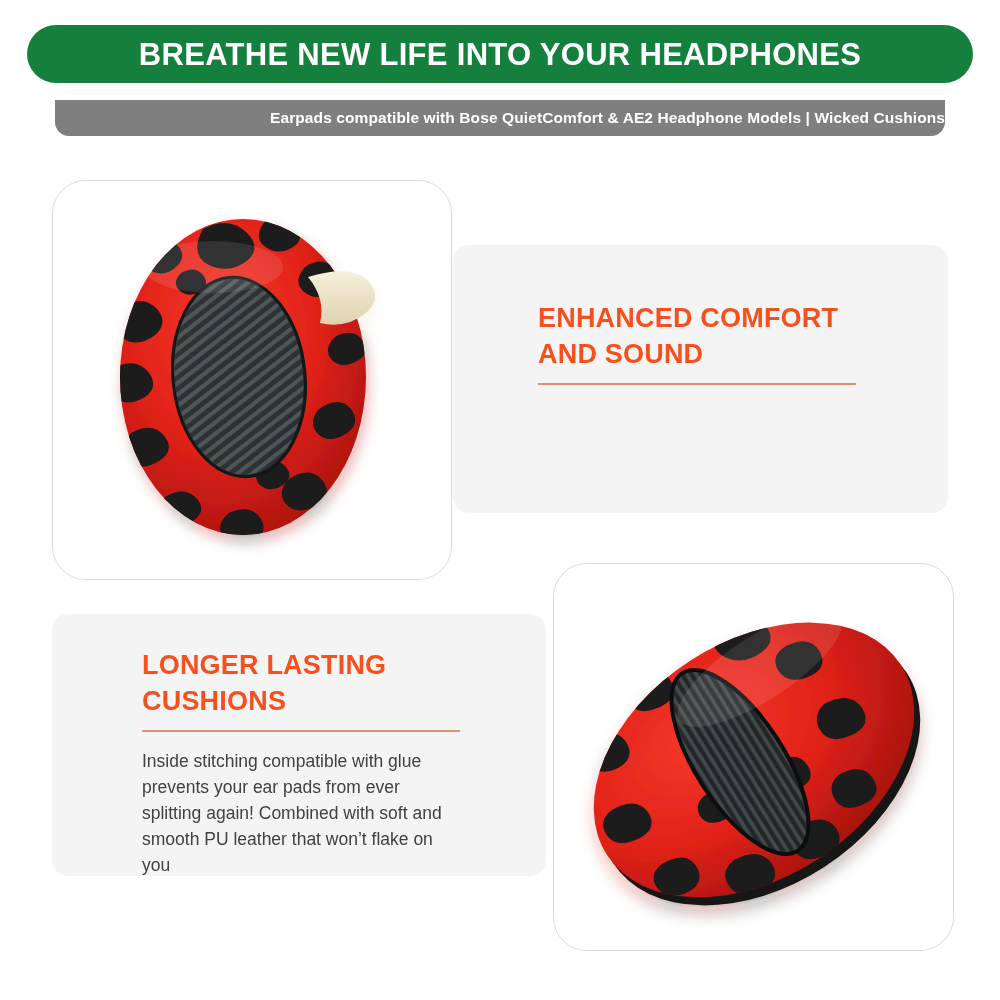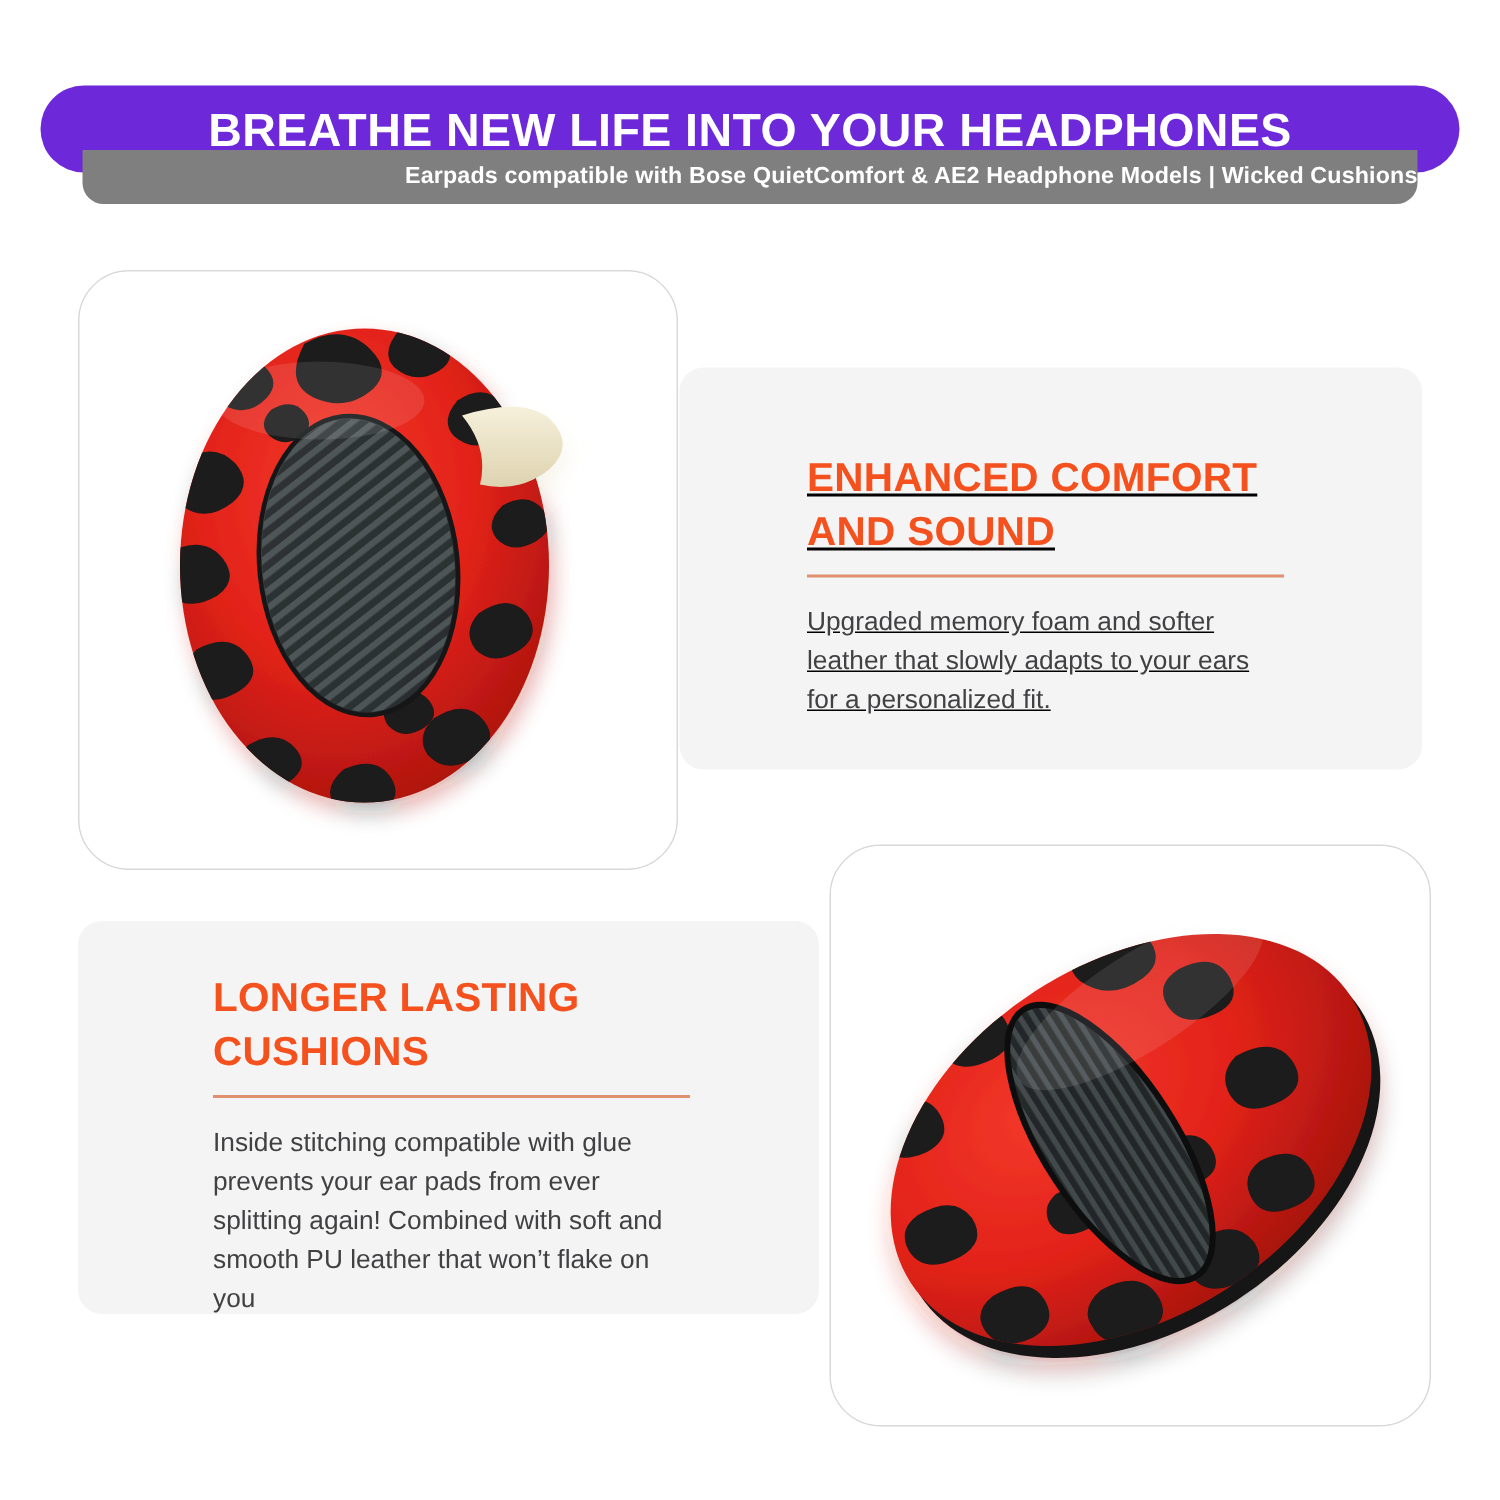--- a/index.html
+++ b/index.html
@@ -17,24 +17,24 @@
   .page {
     position: absolute;
     inset: 0;
     background: #ffffff;
   }
 
   
   .header-title-bar {
     position: absolute;
     left: 27px;
-    top: 57px;
+    top: 25px;
     width: 946px;
     height: 58px;
-    background: #6d28d9;
+    background: #15803d;
     border-radius: 29px;
     display: flex;
     align-items: center;
     justify-content: center;
     box-sizing: border-box;
   }
   .header-title-text {
     color: #ffffff;
     font-family: "Liberation Sans", sans-serif;
     font-weight: bold;
@@ -86,21 +86,21 @@
   .text-panel {
     position: absolute;
     background: #F4F4F5;
     border-radius: 16px;
     box-sizing: border-box;
   }
   #panel-comfort { left: 453px; top: 245px; width: 495px; height: 268px; }
   #panel-cushions { left: 52px; top: 614px; width: 494px; height: 262px; }
 
   .panel-inner { position: absolute; }
-  #panel-comfort .panel-inner { left: 85px; top: 55px; right: 56px; text-decoration: underline; }
+  #panel-comfort .panel-inner { left: 85px; top: 55px; right: 56px; }
   #panel-cushions .panel-inner { left: 90px; top: 33px; right: 40px; }
 
   .panel-heading {
     color: #F4511E;
     font-family: "Liberation Sans", sans-serif;
     font-weight: bold;
     font-size: 27px;
     line-height: 1.34;
     letter-spacing: 0.2px;
     margin: 0;
@@ -210,21 +210,20 @@
         </g>
       </svg>
     </div>
   </div>
 
   <div class="text-panel" id="panel-comfort">
     <div class="panel-inner">
       <h2 class="panel-heading">ENHANCED COMFORT
 AND SOUND</h2>
       <div class="panel-divider"></div>
-      <p class="panel-body">Upgraded memory foam and softer leather that slowly adapts to your ears for a personalized fit.</p>
     </div>
   </div>
 
   <div class="text-panel" id="panel-cushions">
     <div class="panel-inner">
       <h2 class="panel-heading">LONGER LASTING
 CUSHIONS</h2>
       <div class="panel-divider"></div>
       <p class="panel-body">Inside stitching compatible with glue prevents your ear pads from ever splitting again! Combined with soft and smooth PU leather that won’t flake on you</p>
     </div>

